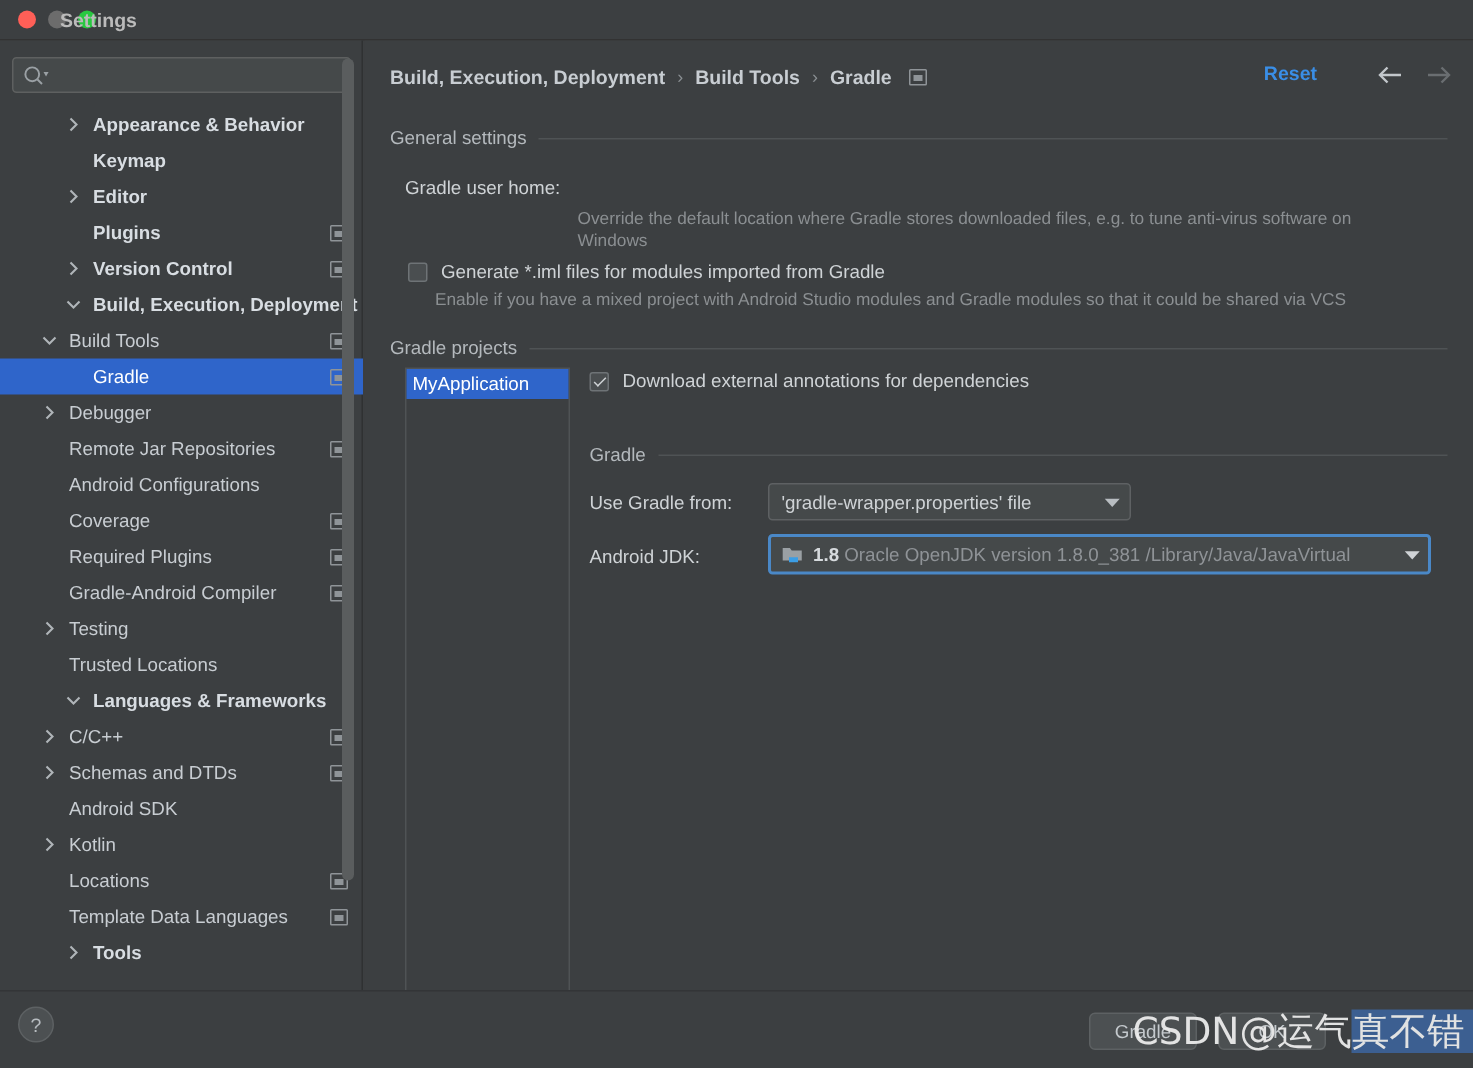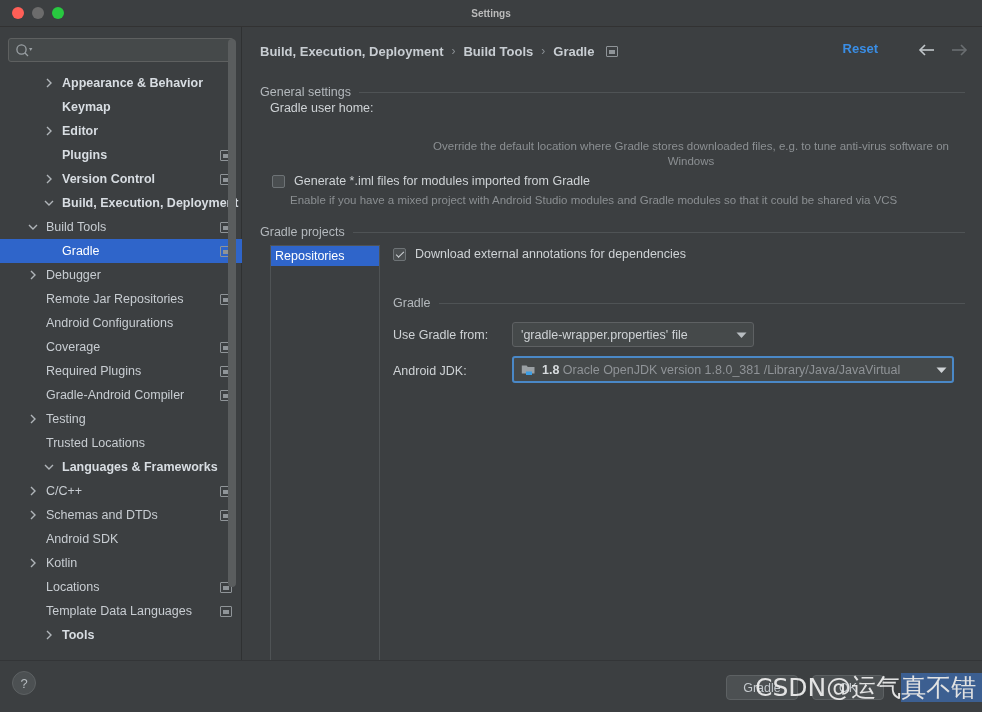--- a/index.html
+++ b/index.html
@@ -25,22 +25,22 @@
   .traffic {
     position: absolute; left: 12px; top: 7px;
     display: flex; gap: 8px; align-items: center;
   }
   .dot { width: 12px; height: 12px; border-radius: 50%; display:block; }
   .dot.red { background: #ff5f57; }
   .dot.yellow { background: #6c6c6c; }
   .dot.green { background: #28c840; }
   .window-title {
     position: absolute; left: 0; top: 0; width: 982px; height: 27px;
-    line-height: 27px; text-align: center;
-    font-size: 10px; font-weight: bold; color: #bbbbbb;
+    line-height: 27px; 
+    font-size: 13px; font-weight: bold; color: #bbbbbb; padding-left: 40px;
   }
 
   
   .sidebar {
     position: absolute; left: 0; top: 27px; width: 242px; height: 633px;
     background: #3c3f41;
     border-right: 1px solid #2f3132;
   }
   .search-wrap {
     position: absolute; left: 8px; top: 11px; width: 226px; height: 24px;
@@ -583,39 +583,39 @@
         <line x1="2" y1="7" x2="16" y2="7" stroke="#6a6e71" stroke-width="1.6"></line>
         <polyline points="11,2 16,7 11,12" fill="none" stroke="#6a6e71" stroke-width="1.6"></polyline>
       </svg>
     </span>
 
     <div class="section-head" id="sec-general">
       <span>General settings</span>
       <span class="rule"></span>
     </div>
 
-    <div class="field-label" style="left:27px; top:74px;">Gradle user home:</div>
-
-
-    <div class="hint" style="left:168px; top:112px; width:560px;text-align:center;">Override the default location where Gradle stores downloaded files, e.g. to tune anti-virus software on Windows</div>
+    <div class="field-label" style="left:27px; top:91px;">Gradle user home:</div>
+
+
+    <div class="hint" style="left:142px; top:112px; width:560px;">Override the default location where Gradle stores downloaded files, e.g. to tune anti-virus software on Windows</div>
 
     <div class="cb-row" style="left:29px; top:147px;">
       <span class="cbox" id="cb-iml"></span>
       <span class="cb-label">Generate *.iml files for modules imported from Gradle</span>
     </div>
     <div class="hint" style="left:47px; top:166px; width:680px;">Enable if you have a mixed project with Android Studio modules and Gradle modules so that it could be shared via VCS</div>
 
     <div class="section-head" id="sec-projects">
       <span>Gradle projects</span>
       <span class="rule"></span>
     </div>
 
     <div class="project-list">
       <div id="project-items">
-          <div class="project-item selected">Repositories</div>
+          <div class="project-item selected">MyApplication</div>
         </div>
       <div class="plist-hsb"></div>
     </div>
 
     <div class="cb-row" style="left:150px; top:220px;">
       <span class="cbox checked" id="cb-annot"></span>
       <span class="cb-label">Download external annotations for dependencies</span>
     </div>
 
     <div class="section-head" id="sec-gradle">

